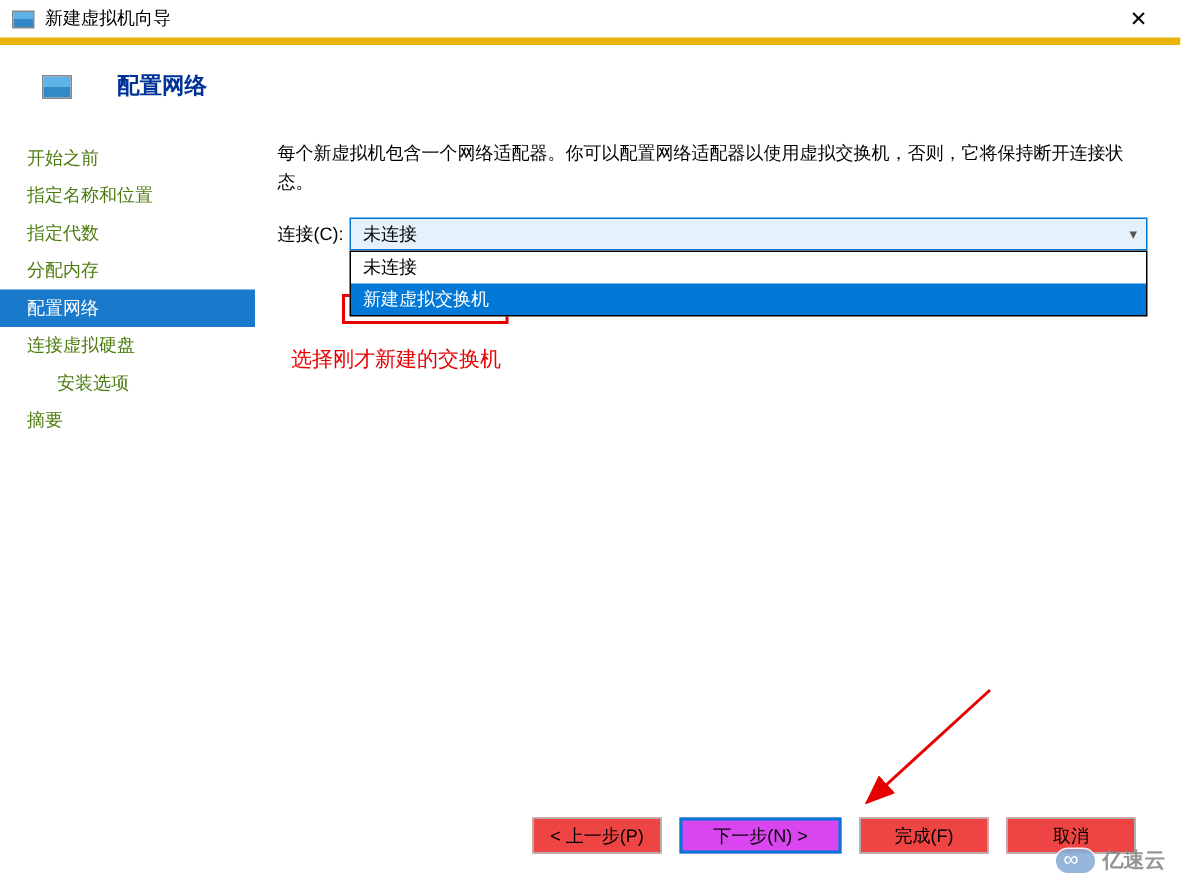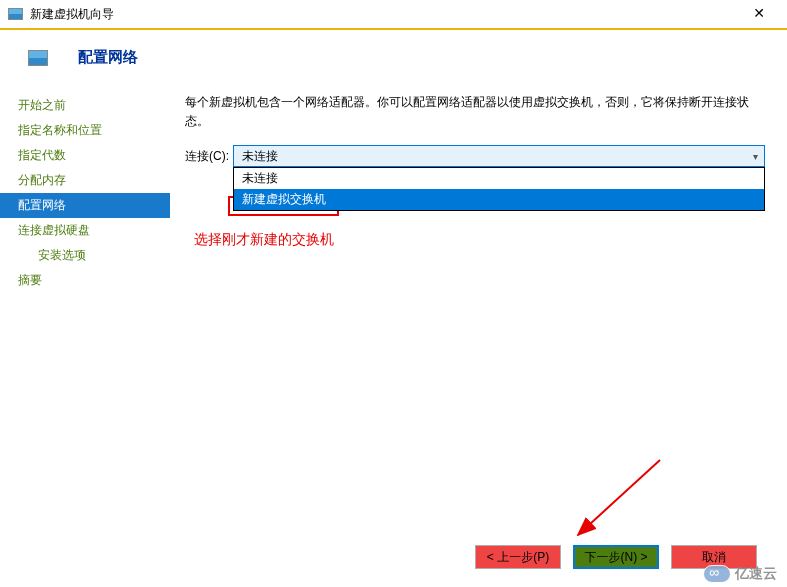--- a/index.html
+++ b/index.html
@@ -1,18 +1,18 @@
 <!DOCTYPE html>
 <html><head>
   <meta charset="utf-8">
   <style>
     * { margin: 0; padding: 0; box-sizing: border-box; font-family: "Microsoft YaHei", "Segoe UI", sans-serif; }
     body { background: #fff; width: 787px; height: 587px; overflow: hidden; position: relative; }
     
-    .titlebar { height: 30px; background: #fff; border-bottom: 2px solid #eab308; display: flex; align-items: center; padding: 0 8px; }
+    .titlebar { height: 30px; background: #fff; border-bottom: 5px solid #eab308; display: flex; align-items: center; padding: 0 8px; }
     .titlebar-icon { width: 15px; height: 12px; background: linear-gradient(to bottom, #5fb3e7 0%, #5fb3e7 50%, #3289c7 50%, #3289c7 100%); margin-right: 7px; border: 1px solid #888; }
     .titlebar-title { font-size: 12px; color: #000; flex: 1; }
     .titlebar-close { width: 40px; height: 30px; text-align: center; line-height: 28px; font-size: 14px; cursor: pointer; }
     
     .header-section { padding: 18px 15px 20px 28px; display: flex; align-items: center; }
     .header-icon { width: 20px; height: 16px; background: linear-gradient(to bottom, #5fb3e7 0%, #5fb3e7 50%, #3289c7 50%, #3289c7 100%); margin-right: 30px; border: 1px solid #888; }
     .header-title { font-size: 15px; font-weight: bold; color: #003399; }
     
     .body-section { display: flex; height: 430px; }
     
@@ -35,21 +35,21 @@
     .dropdown-item.highlighted { background: #0078d7; color: #fff; }
     
     .highlight-box { position: absolute; border: 2px solid #e60000; pointer-events: none; }
     .highlight-box.opt { left: 228px; top: 196px; width: 111px; height: 20px; }
     .annotation { position: absolute; left: 194px; top: 231px; color: #e60000; font-size: 14px; }
     
     .arrow-svg { position: absolute; pointer-events: none; }
     
     .footer { position: absolute; bottom: 18px; right: 30px; display: flex; gap: 12px; }
     .footer button { width: 86px; height: 24px; font-size: 12px; border: 1px solid #adadad; background: #ef4444; cursor: pointer; }
-    .footer button.primary { border: 2px solid #0078d7; background: #4d7c0f; width: 86px; }
+    .footer button.primary { border: 2px solid #0078d7; background: #d946ef; width: 108px; }
     
     .watermark { position: absolute; right: 10px; bottom: 4px; display: flex; align-items: center; opacity: 0.9; }
     .watermark-logo { width: 28px; height: 18px; border: 1px solid #fff; border-radius: 10px; background: #8aaed6; margin-right: 4px; position: relative; }
     .watermark-logo::before { content: "∞"; color: #fff; position: absolute; left: 5px; top: -2px; font-size: 14px; }
     .watermark-text { font-size: 14px; color: #8a8a8a; font-weight: bold; }
   </style>
 </head>
 <body>
 
 <div class="titlebar">
@@ -101,19 +101,20 @@
     <marker id="arrowhead" markerWidth="10" markerHeight="8" refX="9" refY="4" orient="auto">
       <polygon points="0 0, 10 4, 0 8" fill="#e60000"></polygon>
     </marker>
   </defs>
   <line x1="100" y1="5" x2="18" y2="80" stroke="#e60000" stroke-width="2" marker-end="url(#arrowhead)"></line>
 </svg>
 
 <div class="footer">
   <button>&lt; 上一步(P)</button>
   <button class="primary">下一步(N) &gt;</button>
+  <button>完成(F)</button>
   <button>取消</button>
 </div>
 
 <div class="watermark">
   <div class="watermark-logo"></div>
   <div class="watermark-text">亿速云</div>
 </div>
 
 </body></html>

